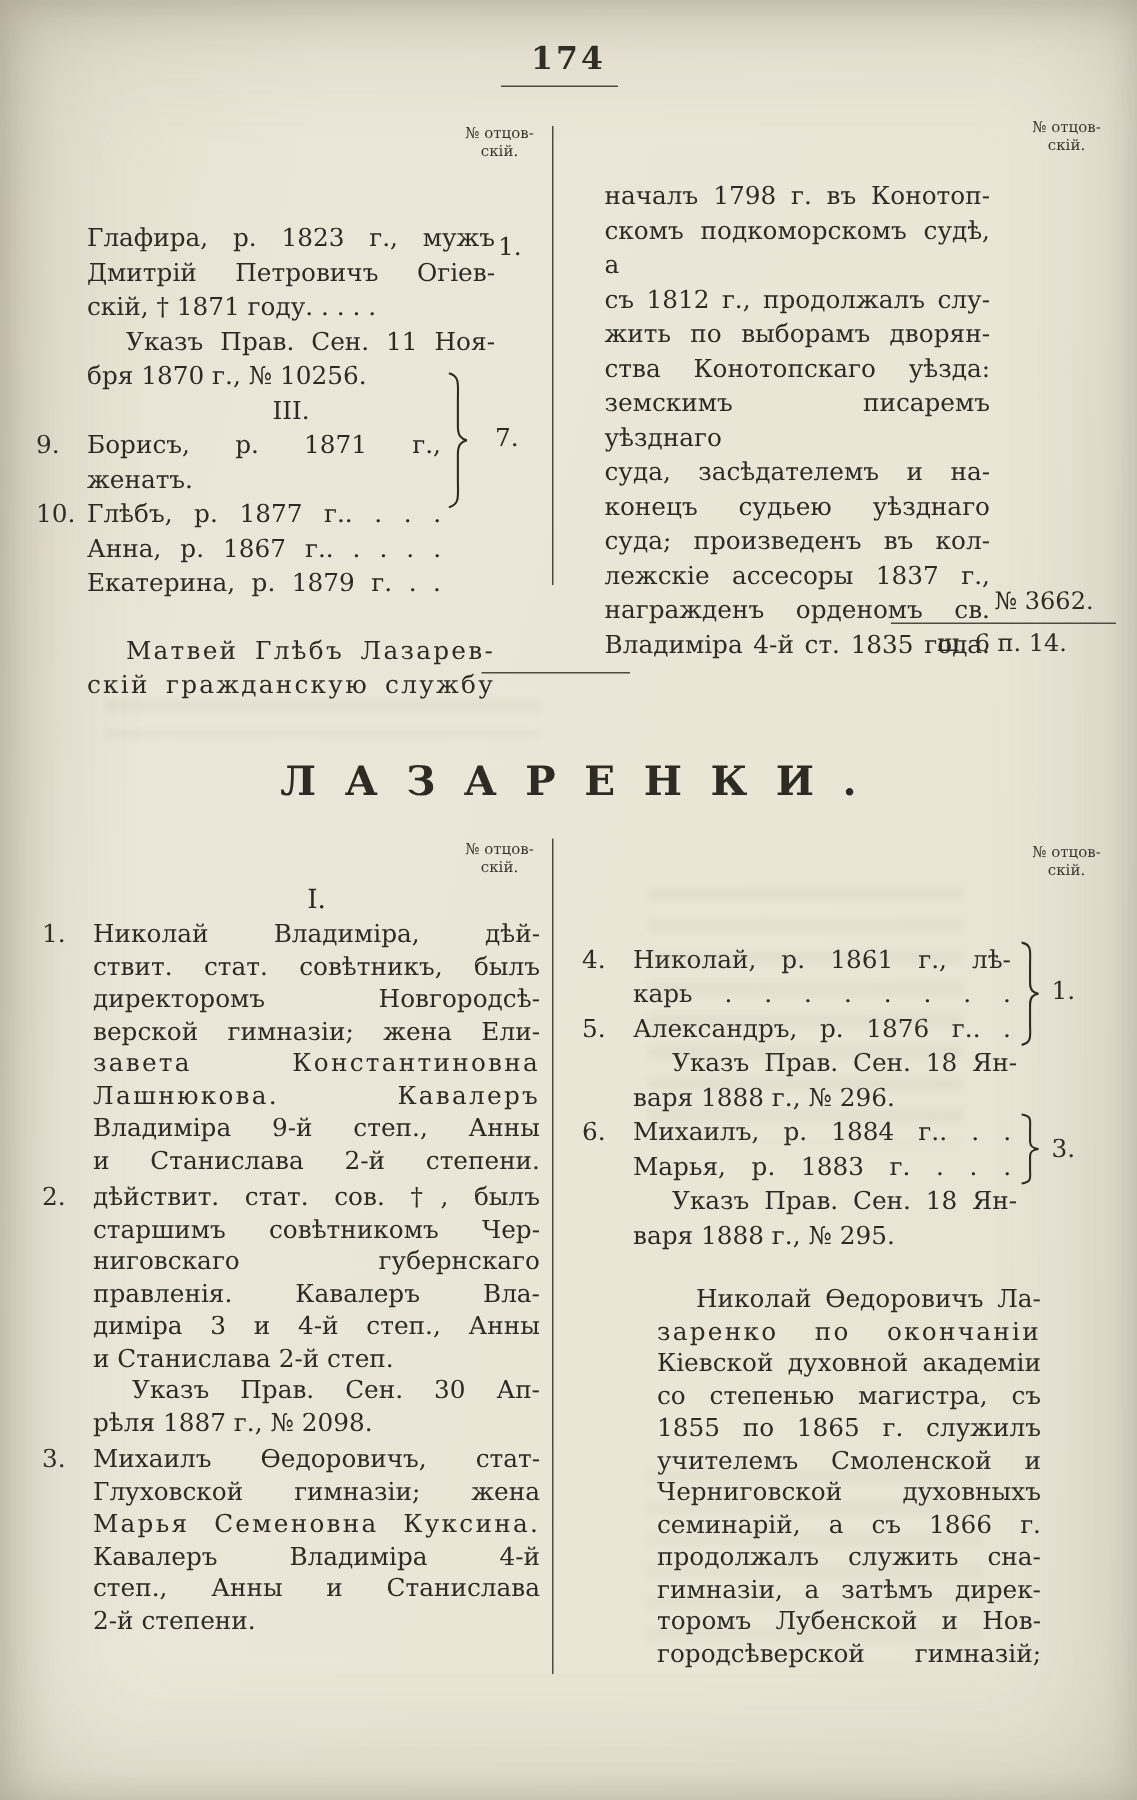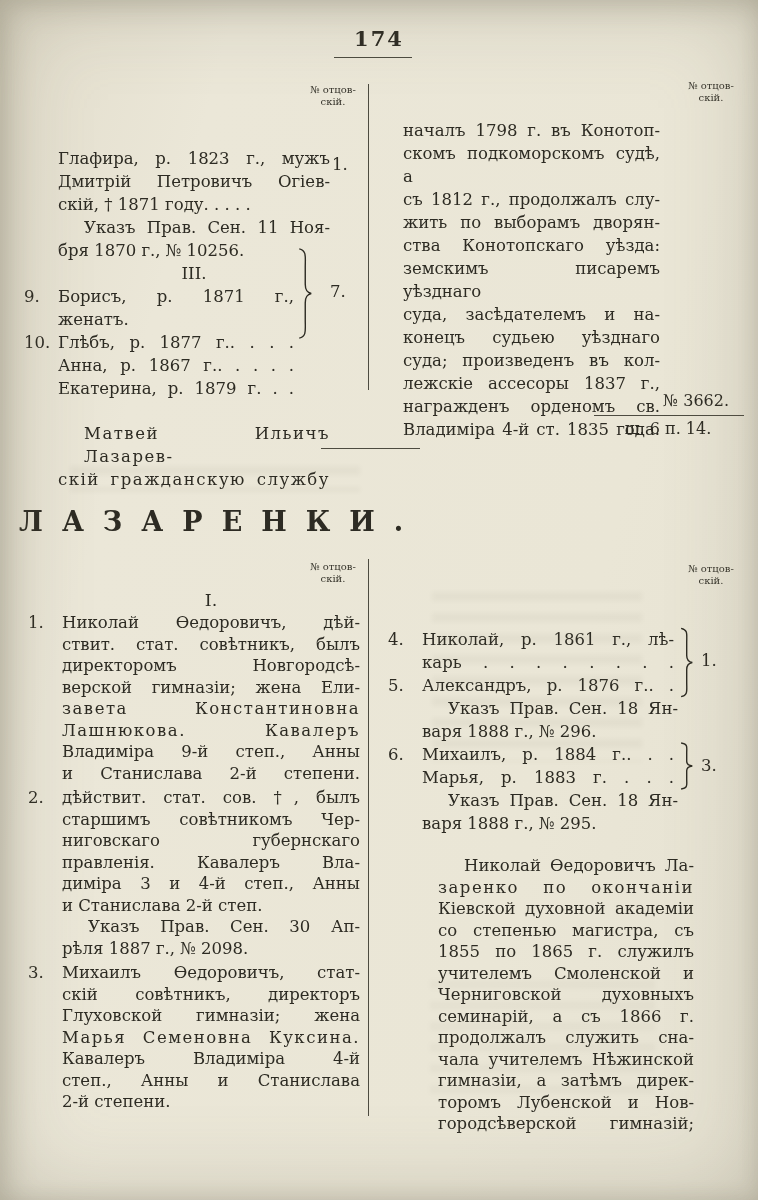--- a/index.html
+++ b/index.html
@@ -33,21 +33,21 @@
   .g3{left:430px;top:980px;width:225px;height:120px;opacity:.04;}
 
   .abs{position:absolute;}
   .page-number{left:0;right:0;top:26px;text-align:center;
     font-size:21px;font-weight:bold;letter-spacing:2px;}
   .hrule{height:1px;background:var(--rule);}
   .vrule{width:1px;background:var(--rule);}
 
   .colhead{font-size:10px;line-height:11.5px;text-align:center;color:#35332a;}
 
-  .title{left:0;right:0;top:506px;text-align:left;
+  .title{left:0;right:0;top:506px;text-align:center;
     font-size:27px;font-weight:bold;letter-spacing:19px;padding-left:19px;}
 
   .tb{font-size:16.5px;line-height:23px;}
   .tb-tl{left:58px;top:111px;width:272px;margin-top:36px;}
   .tb-tr{left:403px;top:119px;width:257px;}
   .tb-bl{left:62px;top:612px;width:298px;line-height:21.5px;}
   .tb-br{left:422px;top:628px;width:256px;}
   .tb-brp{left:438px;top:855px;width:256px;line-height:21.5px;}
   .heading{font-size:17.5px;text-align:center;}
   .h1{left:62px;top:590px;width:298px;}
@@ -99,21 +99,21 @@
       <div class="tl s-j"><span>Глафира, р. 1823 г., мужъ</span></div>
       <div class="tl s-j"><span>Дмитрій Петровичъ Огіев-</span></div>
       <div class="tl s-l"><span>скій, † 1871 году. .   .   .   .</span></div>
       <div class="tl s-i s-j"><span>Указъ Прав. Сен. 11 Ноя-</span></div>
       <div class="tl s-l"><span>бря 1870 г., № 10256.</span></div>
       <div class="tl s-c"><span>III.</span></div>
       <div class="tl s-j s-w1"><span class="hnum">9.</span><span>Борисъ, р. 1871 г., женатъ.</span></div>
       <div class="tl s-j s-w1"><span class="hnum">10.</span><span>Глѣбъ, р. 1877 г.. . . .</span></div>
       <div class="tl s-j s-w1"><span>Анна, р. 1867 г.. . . . .</span></div>
       <div class="tl s-j s-w1"><span>Екатерина, р. 1879 г. . .</span></div>
-      <div class="tl s-i s-j s-ls s-gap"><span>Матвей Ильичъ Лазарев-</span></div>
+      <div class="tl s-i s-j s-ls s-gap"><span>Матвей Глѣбъ Лазарев-</span></div>
       <div class="tl s-j s-ls"><span>скій гражданскую службу</span></div>
     </div>
   <div class="abs mnum n-death">1.</div>
   <svg class="brace" style="left:297px;top:247px;width:15px;height:93px;" viewBox="0 0 20 100" preserveAspectRatio="none">
     <path d="M3 2 C13 4 11 10 11 22 L11 40 C11 47 14 49 19 50 C14 51 11 53 11 60 L11 78 C11 90 13 96 3 98" fill="none" stroke="currentColor" stroke-width="1.4" vector-effect="non-scaling-stroke"></path>
   </svg>
   <div class="abs mnum n-g7">7.</div>
 
   <div class="abs tb tb-tr">
       <div class="tl s-j"><span>началъ 1798 г. въ Конотоп-</span></div>
@@ -144,21 +144,21 @@
   <div class="abs colhead" style="left:678px;top:563px;width:66px;">
     <div>№ отцов-</div>
     <div>скій.</div>
   </div>
   <div class="abs vrule" style="left:368px;top:559px;height:557px;"></div>
 
   <div class="abs heading h1">I.</div>
 
   <div class="abs tb tb-bl">
     <div class="entry">
-        <div class="tl s-j"><span class="hnum">1.</span><span>Николай Ѳедоровичъ, дѣй-</span></div>
+        <div class="tl s-j"><span class="hnum">1.</span><span>Николай Владиміра, дѣй-</span></div>
         <div class="tl s-j"><span>ствит. стат. совѣтникъ, былъ</span></div>
         <div class="tl s-j"><span>директоромъ Новгородсѣ-</span></div>
         <div class="tl s-j"><span>верской гимназіи; жена Ели-</span></div>
         <div class="tl s-j s-ls"><span>завета Константиновна</span></div>
         <div class="tl s-j s-ls"><span>Лашнюкова. Кавалеръ</span></div>
         <div class="tl s-j"><span>Владиміра 9-й степ., Анны</span></div>
         <div class="tl s-j"><span>и Станислава 2-й степени.</span></div>
       </div>
     <div class="entry">
         <div class="tl s-j"><span class="hnum">2.</span></div>
@@ -166,21 +166,20 @@
         <div class="tl s-j"><span>старшимъ совѣтникомъ Чер-</span></div>
         <div class="tl s-j"><span>ниговскаго губернскаго</span></div>
         <div class="tl s-j"><span>правленія. Кавалеръ Вла-</span></div>
         <div class="tl s-j"><span>диміра 3 и 4-й степ., Анны</span></div>
         <div class="tl s-l"><span>и Станислава 2-й степ.</span></div>
         <div class="tl s-i s-j"><span>Указъ Прав. Сен. 30 Ап-</span></div>
         <div class="tl s-l"><span>рѣля 1887 г., № 2098.</span></div>
       </div>
     <div class="entry">
         <div class="tl s-j"><span class="hnum">3.</span><span>Михаилъ Ѳедоровичъ, стат-</span></div>
-        <div class="tl s-j"><span>скій совѣтникъ, директоръ</span></div>
         <div class="tl s-j"><span>Глуховской гимназіи; жена</span></div>
         <div class="tl s-j s-ls"><span>Марья Семеновна Куксина.</span></div>
         <div class="tl s-j"><span>Кавалеръ Владиміра 4-й</span></div>
         <div class="tl s-j"><span>степ., Анны и Станислава</span></div>
         <div class="tl s-l"><span>2-й степени.</span></div>
       </div>
   </div>
 
   <div class="abs tb tb-br">
       <div class="tl s-j s-w2"><span class="hnum">4.</span><span>Николай, р. 1861 г., лѣ-</span></div>
@@ -205,21 +204,20 @@
   <div class="abs tb tb-brp">
       <div class="tl s-i s-j"><span>Николай Ѳедоровичъ Ла-</span></div>
       <div class="tl s-j s-ls"><span>заренко по окончаніи</span></div>
       <div class="tl s-j"><span>Кіевской духовной академіи</span></div>
       <div class="tl s-j"><span>со степенью магистра, съ</span></div>
       <div class="tl s-j"><span>1855 по 1865 г. служилъ</span></div>
       <div class="tl s-j"><span>учителемъ Смоленской и</span></div>
       <div class="tl s-j"><span>Черниговской духовныхъ</span></div>
       <div class="tl s-j"><span>семинарій, а съ 1866 г.</span></div>
       <div class="tl s-j"><span>продолжалъ служить сна-</span></div>
-      <div class="tl s-j"><span>чала учителемъ Нѣжинской</span></div>
       <div class="tl s-j"><span>гимназіи, а затѣмъ дирек-</span></div>
       <div class="tl s-j"><span>торомъ Лубенской и Нов-</span></div>
       <div class="tl s-j"><span>городсѣверской гимназій;</span></div>
     </div>
 
   <div class="ghost g1"></div>
   <div class="ghost g2"></div>
   <div class="ghost g3"></div>
   <div class="vignette"></div>
 </div>

